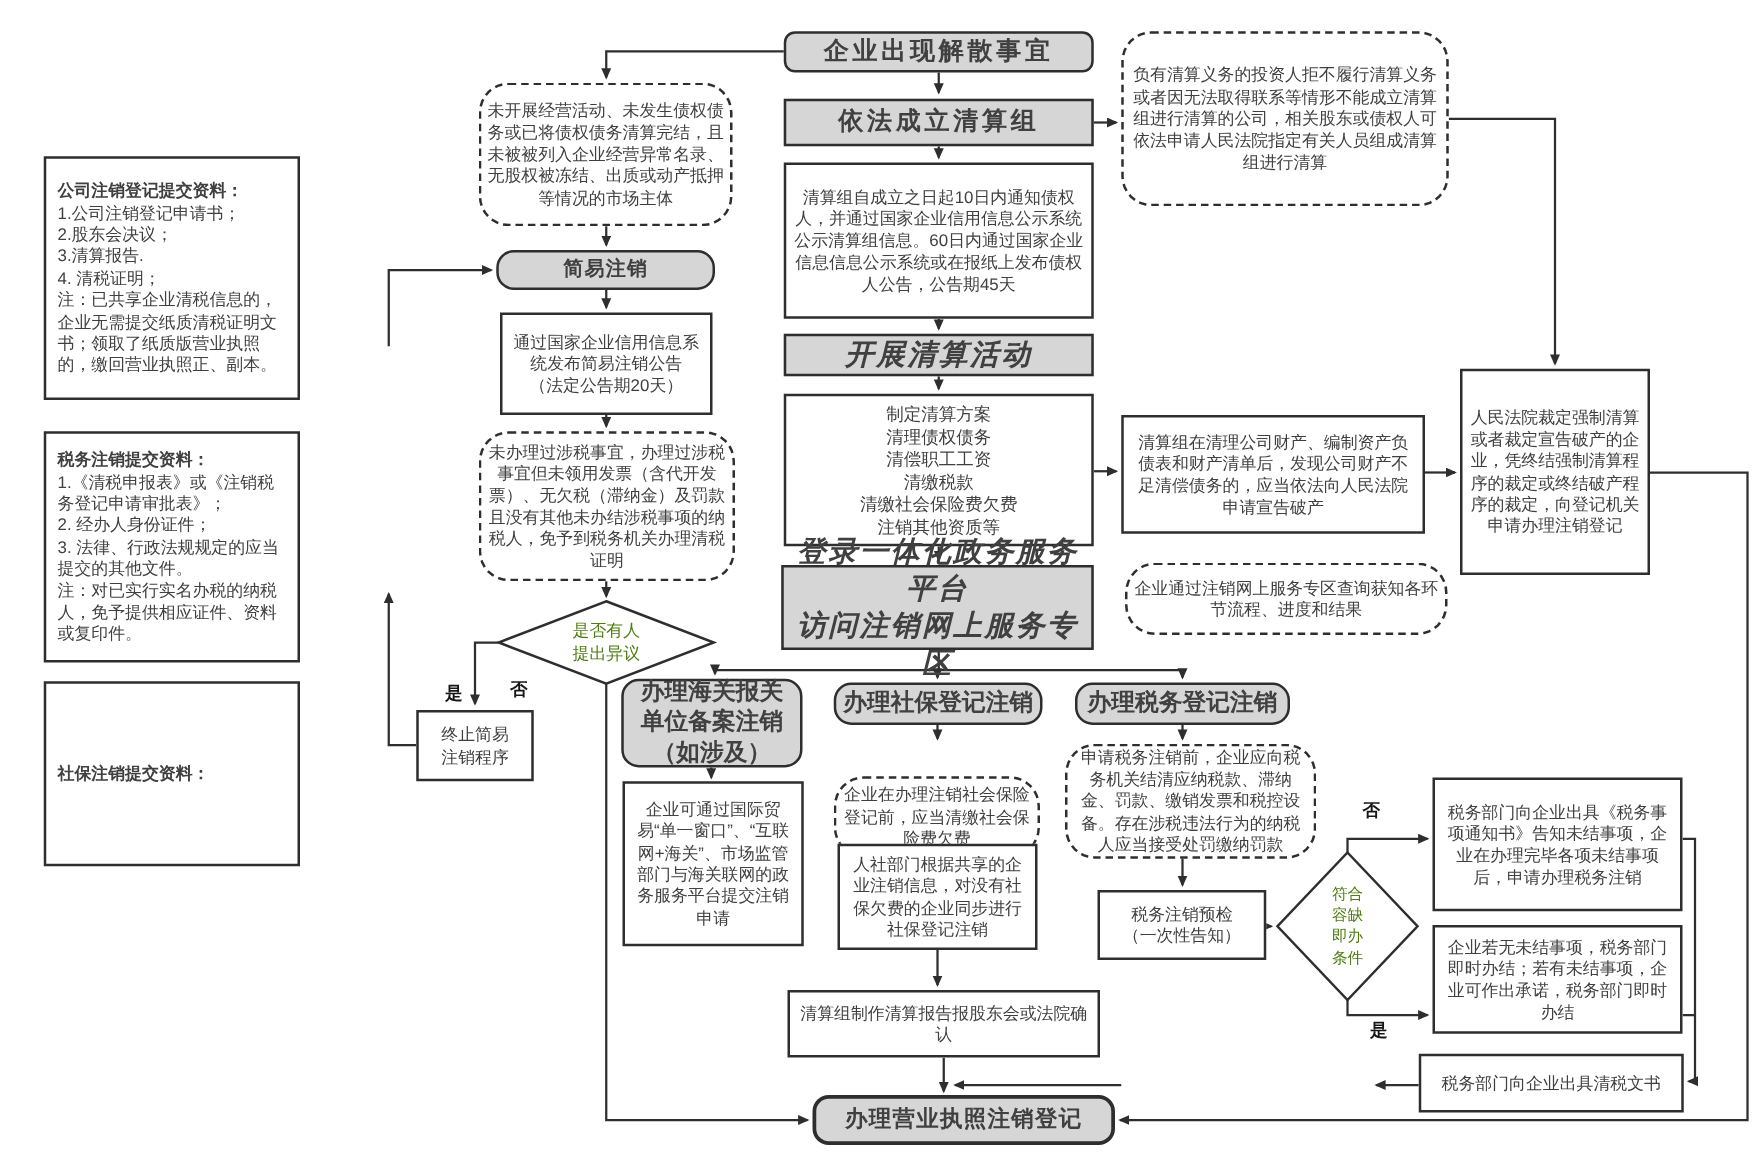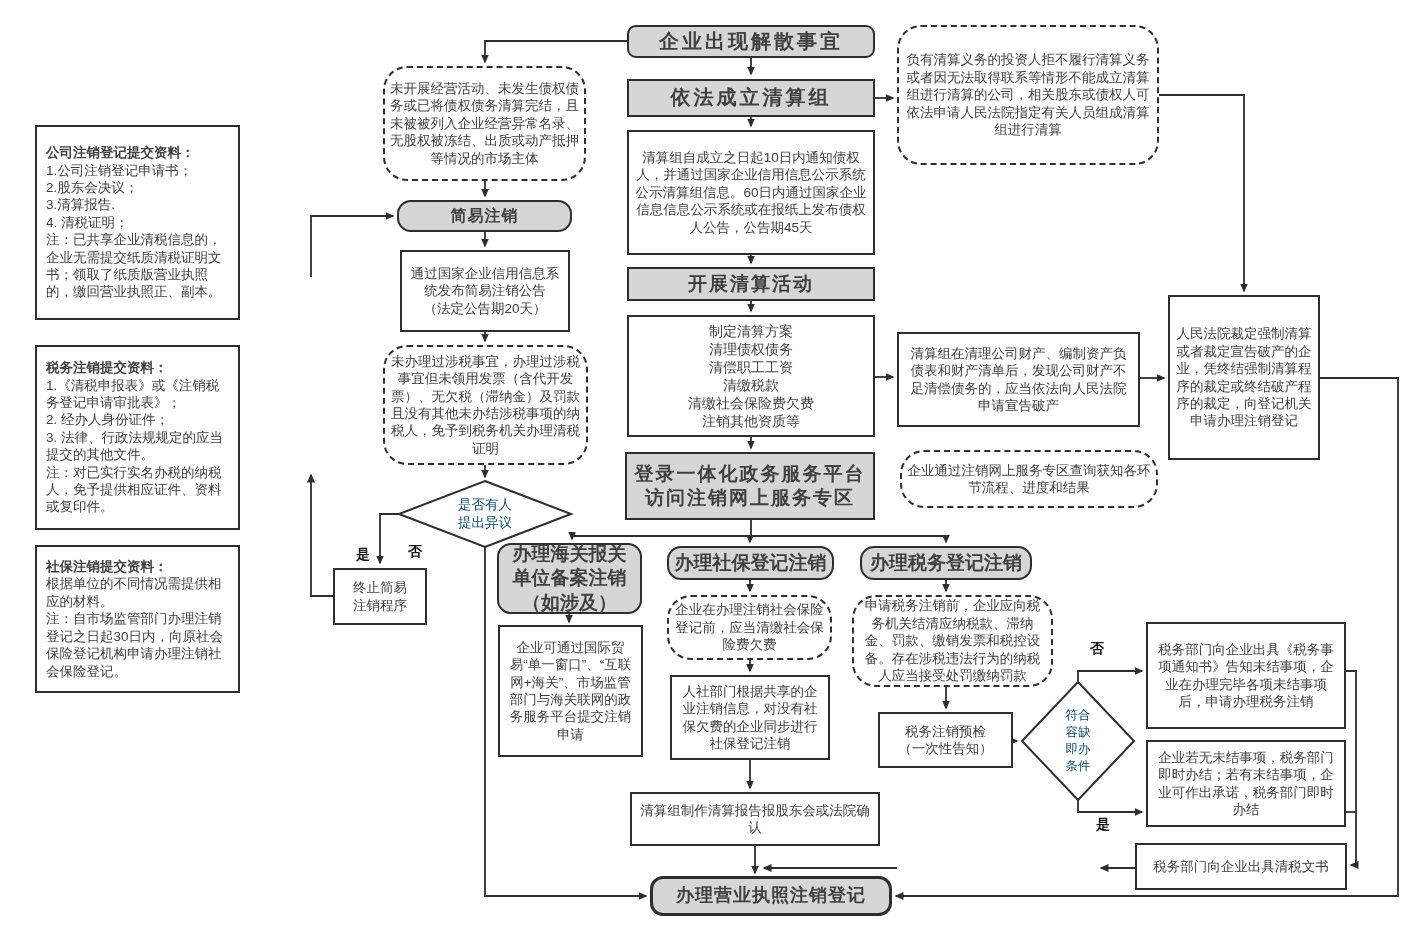--- a/index.html
+++ b/index.html
@@ -9,31 +9,31 @@
   .node{position:absolute;box-sizing:border-box;display:flex;align-items:center;justify-content:center;
         font-size:13.5px;line-height:1.29;color:#404040;text-align:center;padding:3px 5px;}
   .solid{background:#ffffff;border:2px solid #2e2e2e;}
   .gray{background:#d6d6d6;border:2px solid #2e2e2e;}
   .r14{border-radius:14px;}
   .r8{border-radius:9px;}
   .dash{background:#ffffff;border:2px dashed #2e2e2e;border-radius:24px;}
   .pre{white-space:pre-line;}
   .bold{font-weight:bold;}
   .f20{font-size:20px;letter-spacing:3px;}
-  .f19{font-size:19px;letter-spacing:2px;}
+  .f19{font-size:23px;letter-spacing:2px;font-style:italic;}
   .f18{font-size:18px;letter-spacing:1px;}
   .f16{font-size:16px;letter-spacing:1px;}
   .f15{font-size:19px;}
   .thick{border-width:3px;border-radius:13px;}
   .leftalign{text-align:left;justify-content:flex-start;padding:6px 9px;}
   .mat{width:100%;}
   .mat .t{display:block;font-weight:bold;}
   .mat .b{display:block;white-space:pre-line;}
   .dtext{position:absolute;display:flex;align-items:center;justify-content:center;
-         white-space:pre-line;text-align:center;color:#0c4a6e;}
+         white-space:pre-line;text-align:center;color:#4d7c0f;}
   .lbl{position:absolute;font-size:14px;font-weight:bold;color:#161616;}
 </style>
 </head>
 <body>
 
 <div id="stage">
 
   <svg class="wires" viewBox="0 0 1402 926">
     <defs>
       <marker id="ah" markerWidth="10" markerHeight="9" refX="7.5" refY="4" orient="auto" markerUnits="userSpaceOnUse">
@@ -99,22 +99,20 @@
       <span class="t">税务注销提交资料：</span>
       <span class="b">1.《清税申报表》或《注销税务登记申请审批表》；
 2. 经办人身份证件；
 3. 法律、行政法规规定的应当提交的其他文件。
 注：对已实行实名办税的纳税人，免予提供相应证件、资料或复印件。</span>
     </div>
   </div>
   <div class="node solid leftalign" style="left:35px;top:545px;width:205px;height:148px">
     <div class="mat">
       <span class="t">社保注销提交资料：</span>
-      <span class="b">根据单位的不同情况需提供相应的材料。
-注：自市场监管部门办理注销登记之日起30日内，向原社会保险登记机构申请办理注销社会保险登记。</span>
     </div>
   </div>
 
   <div class="node gray r8 bold f20" style="left:627px;top:25px;width:248px;height:33px">企业出现解散事宜</div>
   <div class="node gray bold f20" style="left:627px;top:79px;width:248px;height:38px">依法成立清算组</div>
   <div class="node solid" style="left:627px;top:130px;width:248px;height:125px">清算组自成立之日起10日内通知债权人，并通过国家企业信用信息公示系统公示清算组信息。60日内通过国家企业信息信息公示系统或在报纸上发布债权人公告，公告期45天</div>
   <div class="node gray bold f19" style="left:627px;top:267px;width:248px;height:34px">开展清算活动</div>
   <div class="node solid pre" style="left:627px;top:315px;width:248px;height:122px;font-size:14px">制定清算方案
 清理债权债务
 清偿职工工资
@@ -138,21 +136,21 @@
 提出异议</div>
   <div class="node solid pre" style="left:333px;top:568px;width:94px;height:57px">终止简易
 注销程序</div>
 
   <div class="node gray r14 bold f15 pre" style="left:497px;top:543px;width:145px;height:71px">办理海关报关
 单位备案注销
 （如涉及）</div>
   <div class="node solid" style="left:498px;top:625px;width:145px;height:132px">企业可通过国际贸易“单一窗口”、“互联网+海关”、市场监管部门与海关联网的政务服务平台提交注销申请</div>
 
   <div class="node gray r14 bold f15" style="left:667px;top:546px;width:167px;height:34px">办理社保登记注销</div>
-  <div class="node dash" style="left:667px;top:595px;width:165px;height:65px">企业在办理注销社会保险登记前，应当清缴社会保险费欠费</div>
+  <div class="node dash" style="left:667px;top:621px;width:165px;height:65px">企业在办理注销社会保险登记前，应当清缴社会保险费欠费</div>
   <div class="node solid" style="left:670px;top:675px;width:160px;height:85px">人社部门根据共享的企业注销信息，对没有社保欠费的企业同步进行社保登记注销</div>
 
   <div class="node gray r14 bold f15" style="left:860px;top:546px;width:172px;height:34px">办理税务登记注销</div>
   <div class="node dash" style="left:852px;top:595px;width:201px;height:92px">申请税务注销前，企业应向税务机关结清应纳税款、滞纳金、罚款、缴销发票和税控设备。存在涉税违法行为的纳税人应当接受处罚缴纳罚款</div>
   <div class="node solid pre" style="left:878px;top:712px;width:135px;height:56px">税务注销预检
 （一次性告知）</div>
   <div class="dtext" style="left:1050px;top:702px;width:56px;height:78px;font-size:12.5px">符合
 容缺
 即办
 条件</div>

